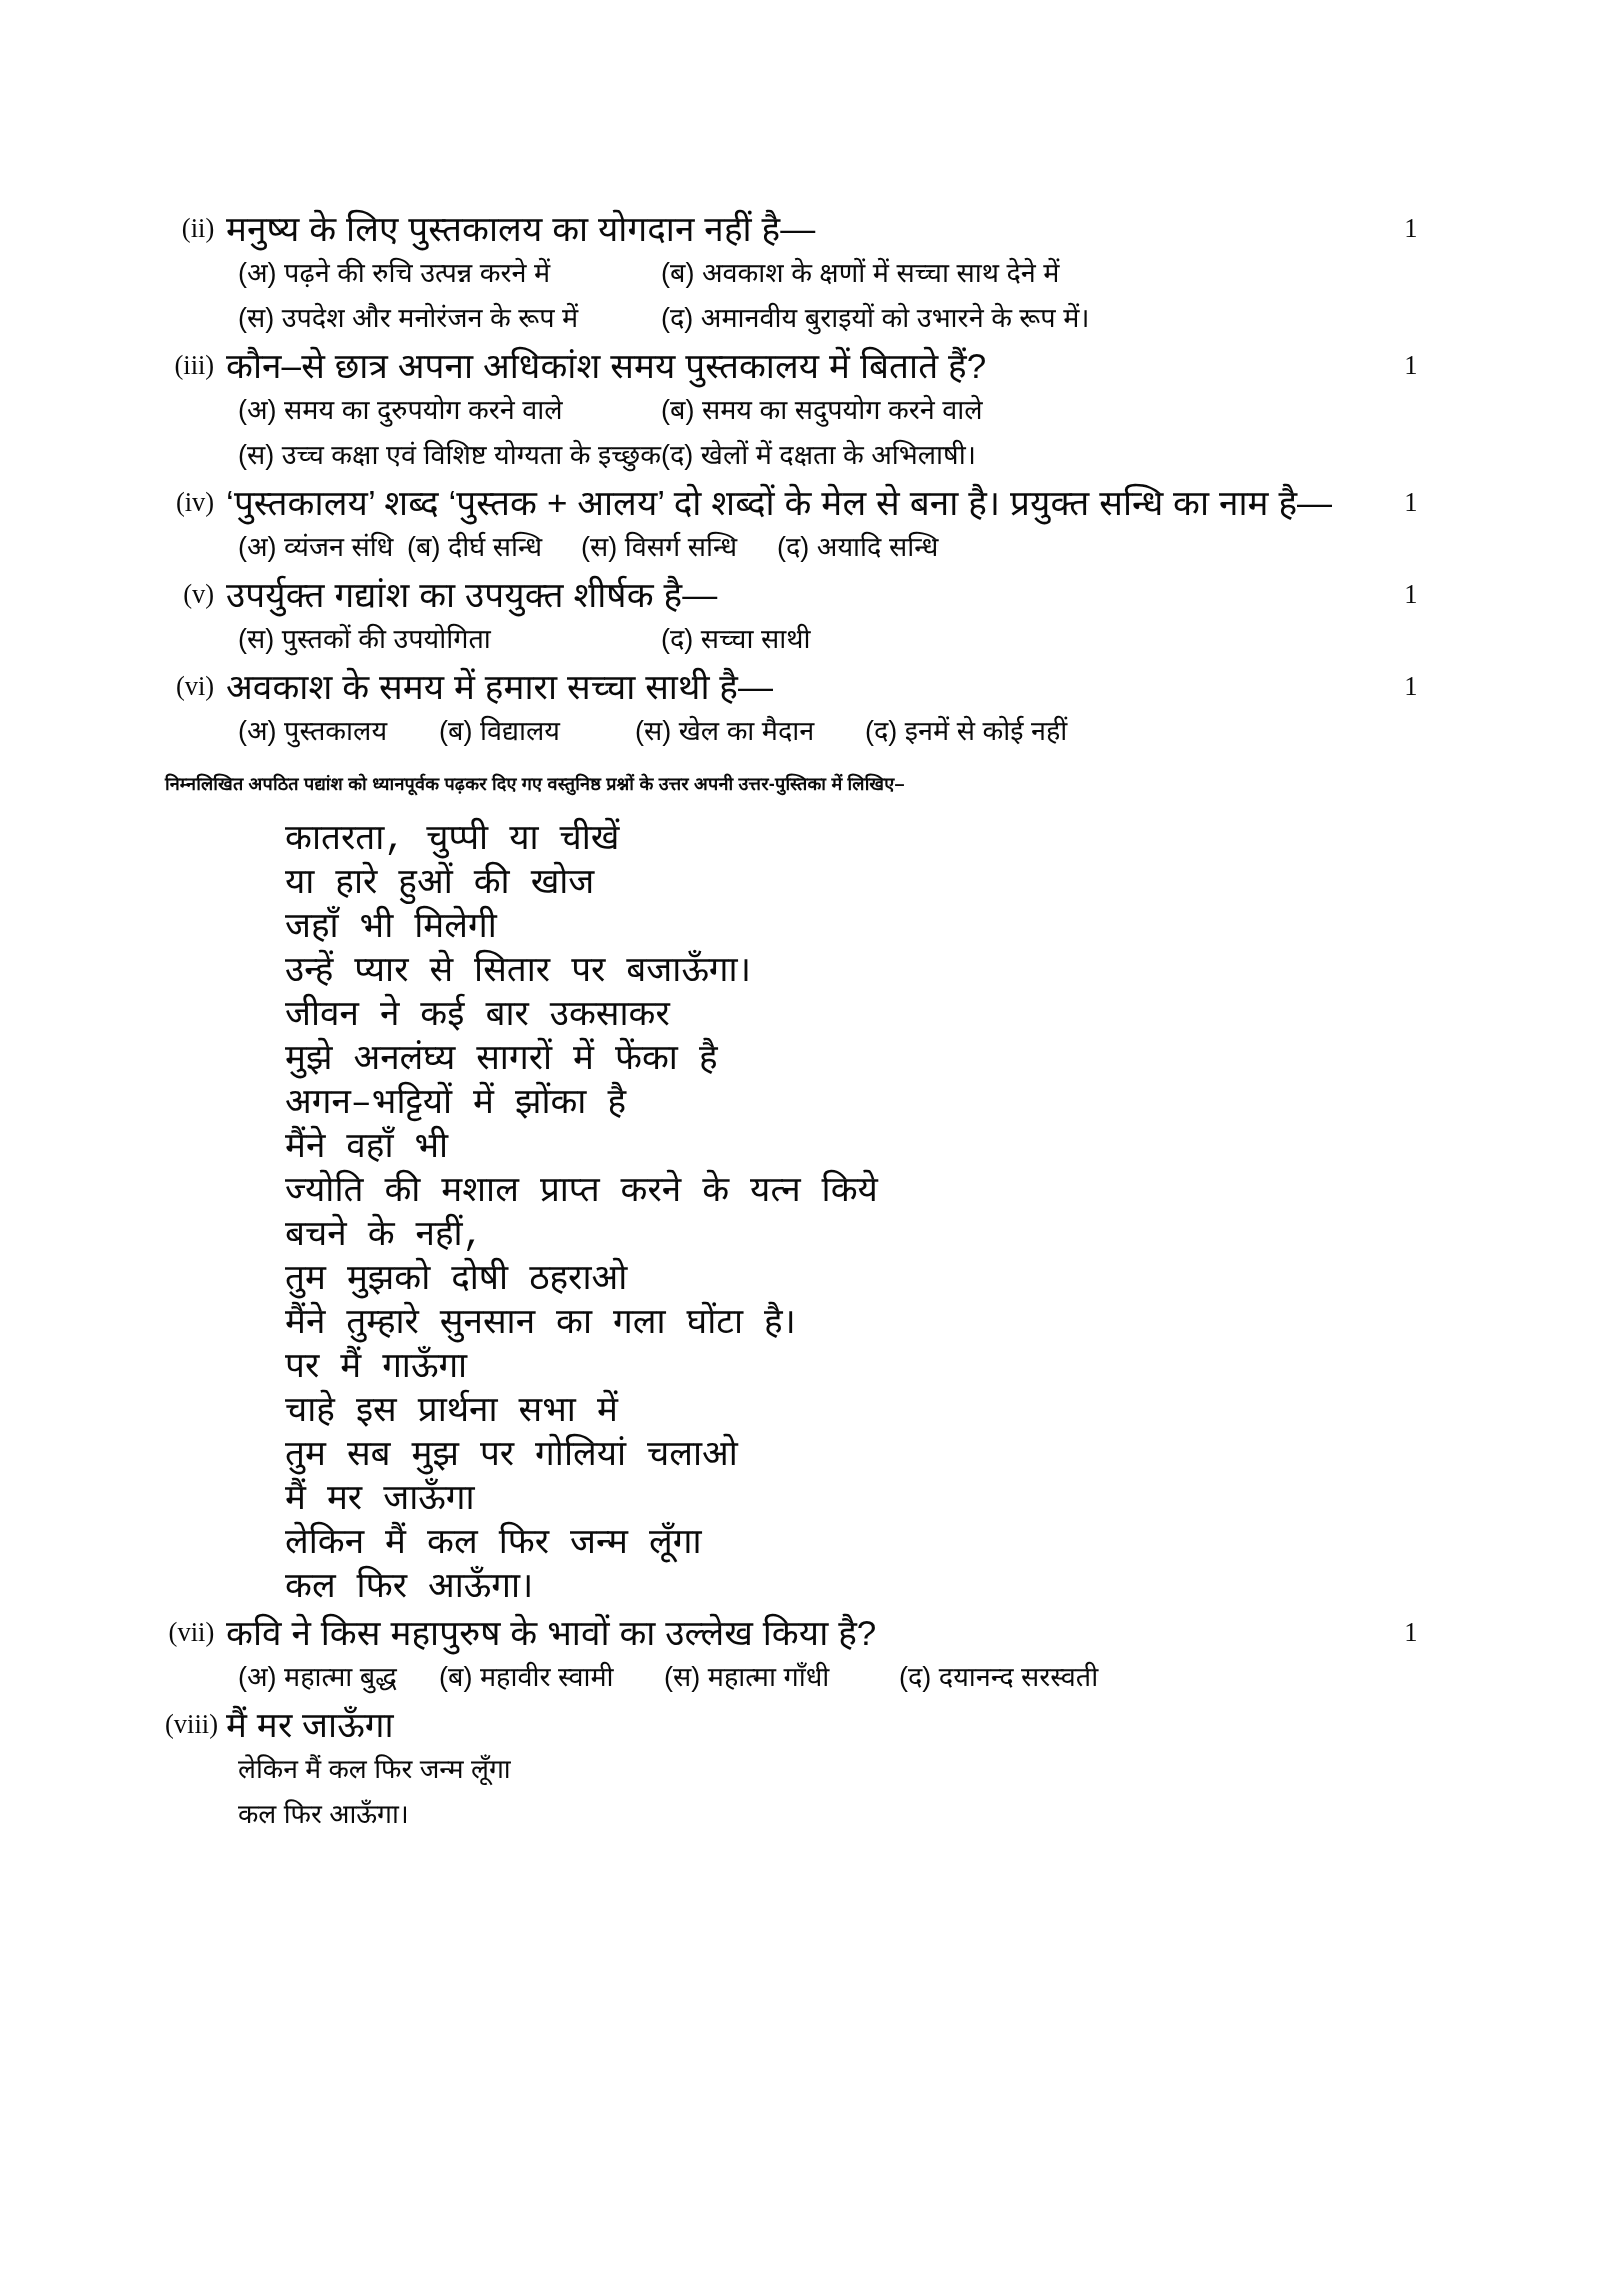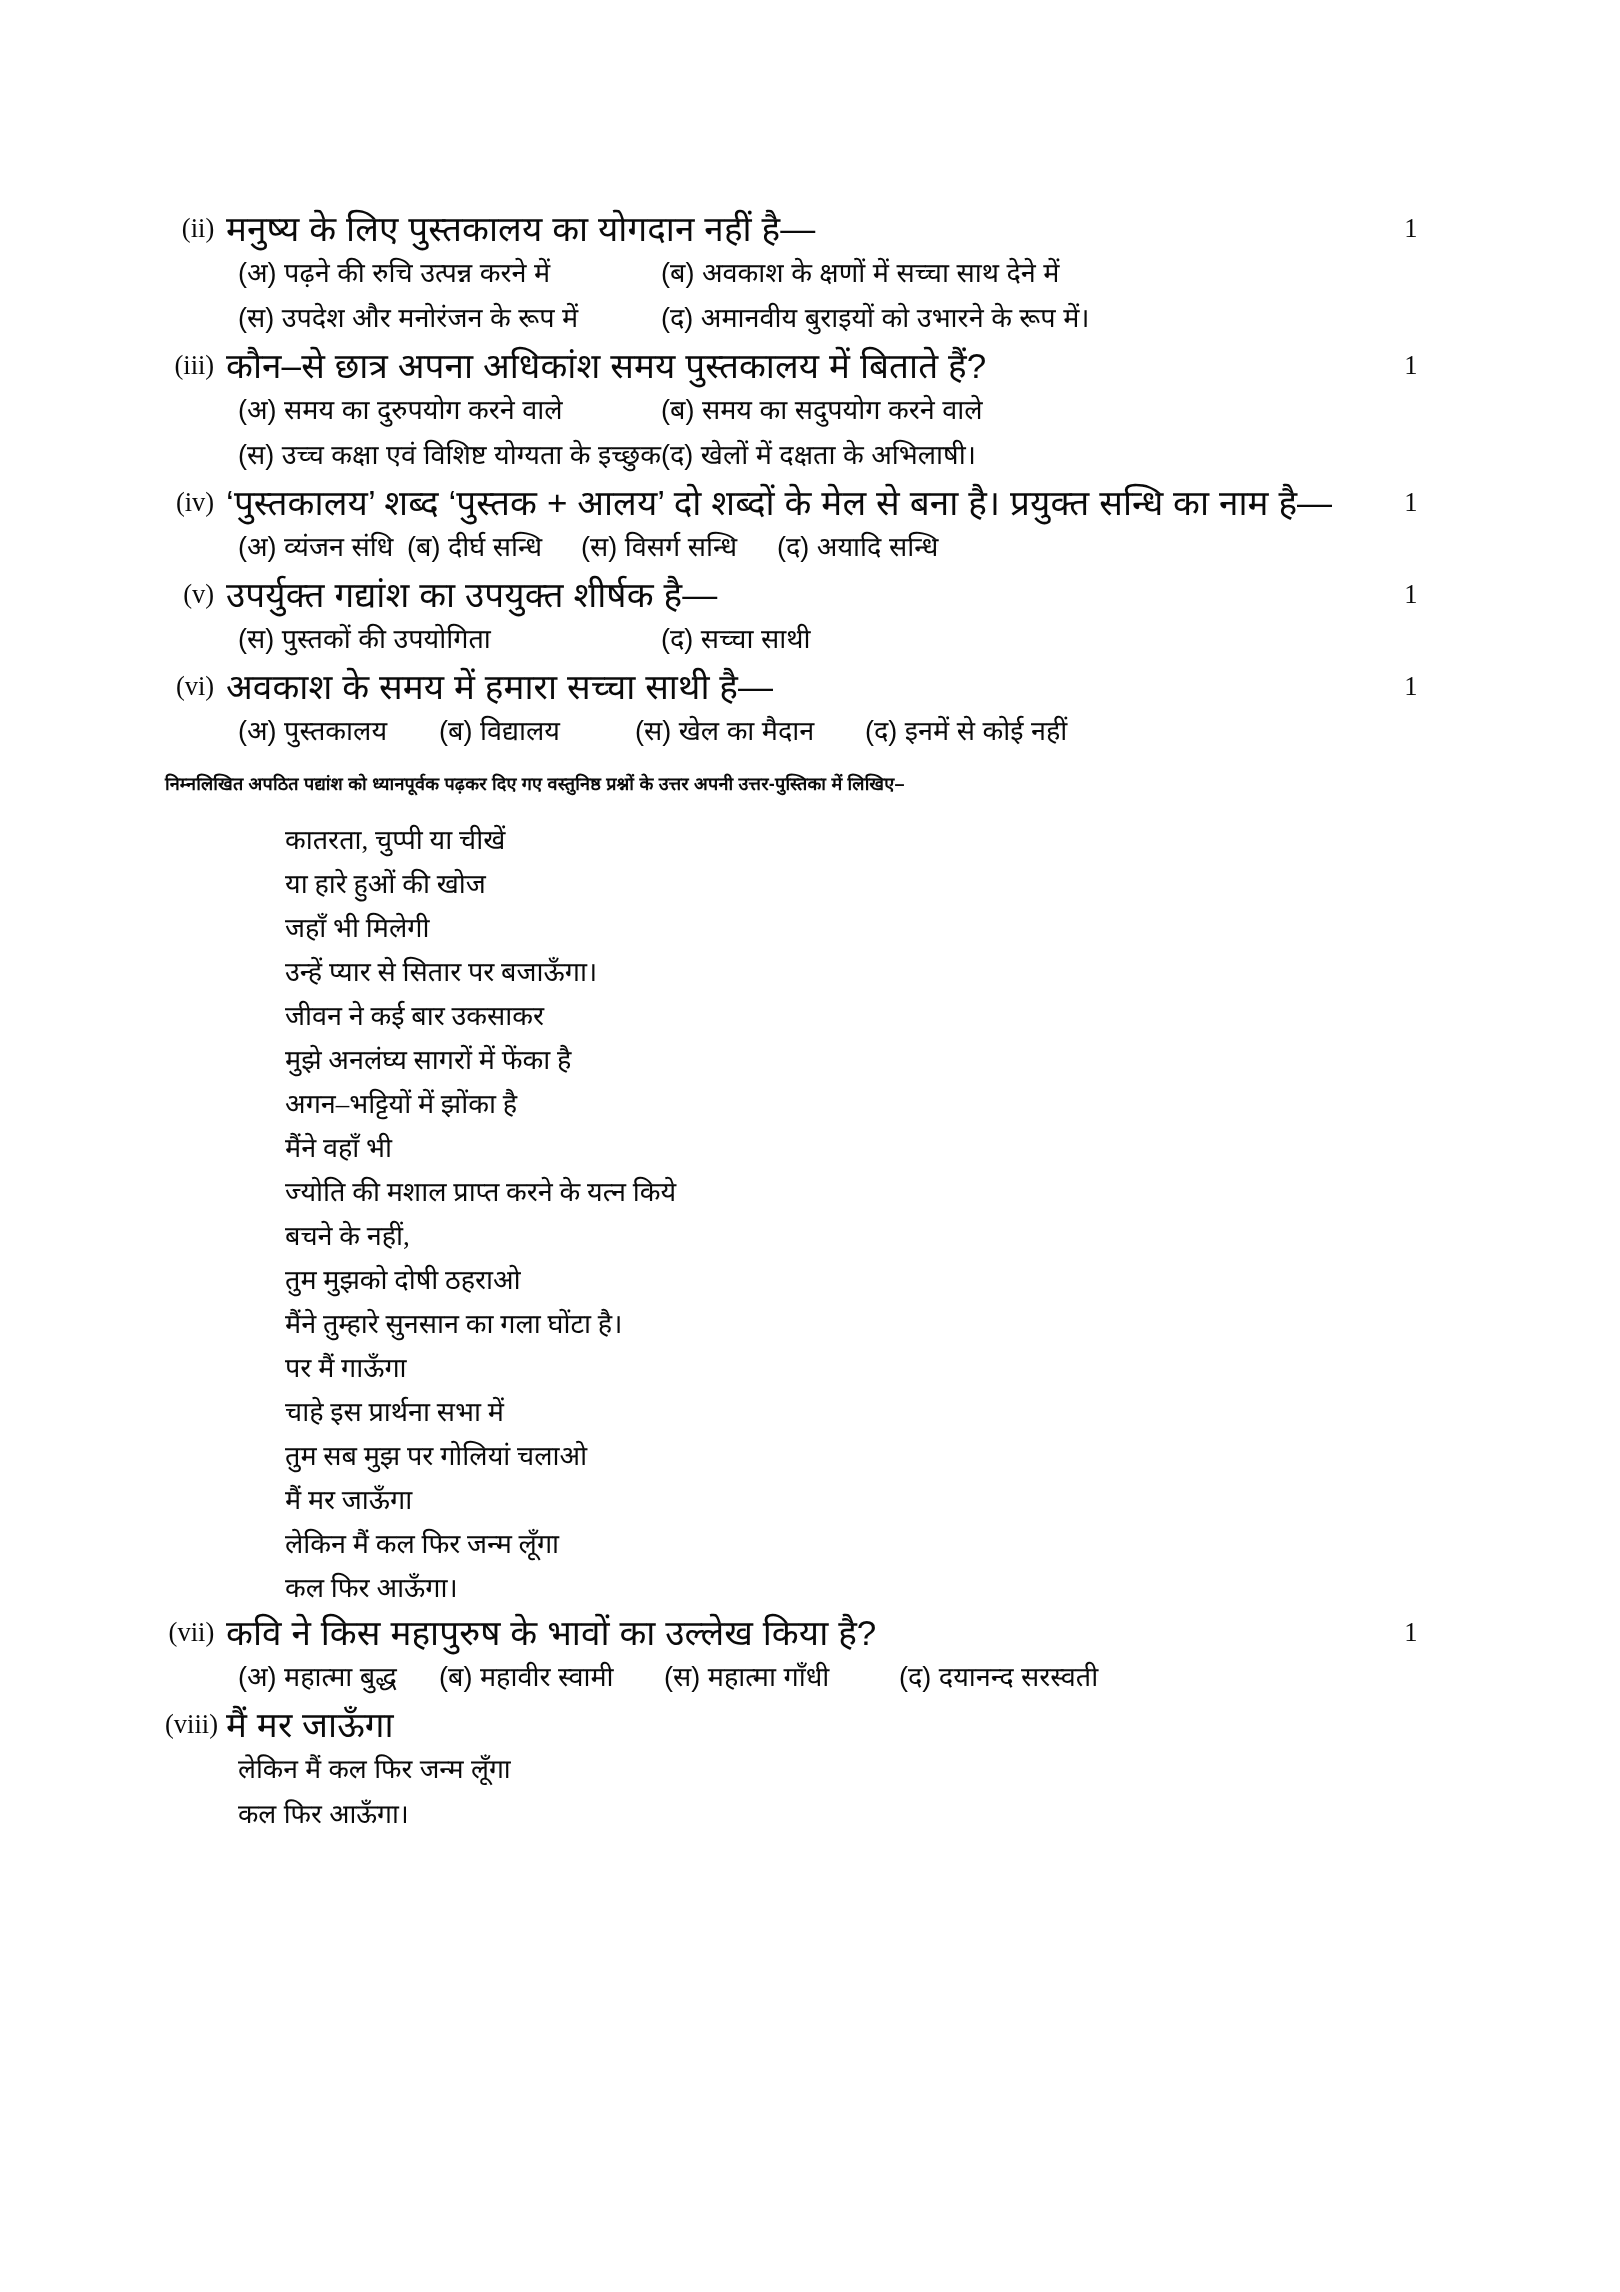--- a/index.html
+++ b/index.html
@@ -107,22 +107,22 @@
     width: 1259px;
     letter-spacing: 0.2px;
   }
 
   
   .poem {
     margin-top: 9.8px;
     padding-left: 120px;
   }
   .poem-line {
-    font-family: Liberation Serif, serif;
-    font-size: 27px;
+    font-family: Liberation Mono, monospace;
+    font-size: 35px;
     line-height: 44px;
     white-space: nowrap;
   }
 
   
   .cont-line {
     padding-left: 73px;
     font-family: "Liberation Sans", "DejaVu Sans", sans-serif;
     font-size: 26.5px;
     line-height: 45px;

